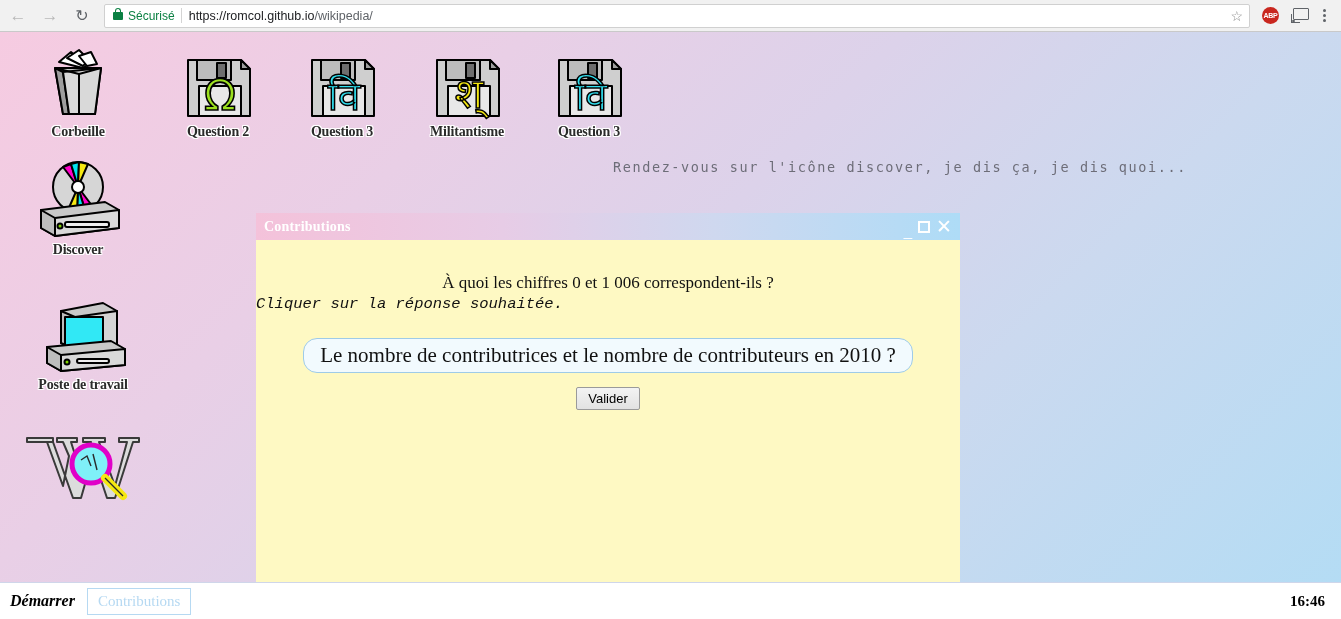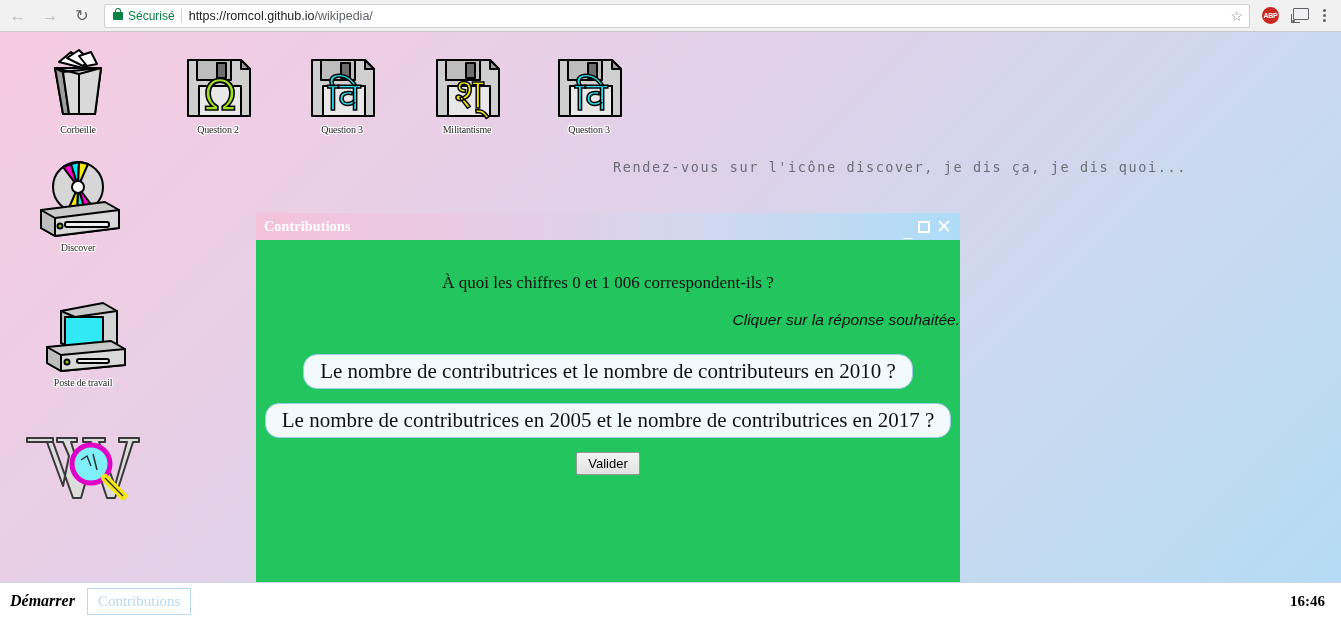--- a/index.html
+++ b/index.html
@@ -169,22 +169,22 @@
   }
   .icon-art {
     height: 78px;
     display: flex;
     align-items: flex-end;
     justify-content: center;
   }
   .icon-label {
     margin-top: 2px;
     font-family: "Liberation Serif", serif;
-    font-weight: normal;
-    font-size: 10px;
+    font-weight: bold;
+    font-size: 14px;
     color: #2b2b2b;
     text-shadow:
       -1px -1px 0 #ffffff, 1px -1px 0 #ffffff,
       -1px 1px 0 #ffffff, 1px 1px 0 #ffffff,
       0 -1px 0 #ffffff, 0 1px 0 #ffffff,
       -1px 0 0 #ffffff, 1px 0 0 #ffffff;
     letter-spacing: -0.2px;
     white-space: nowrap;
   }
 
@@ -240,37 +240,37 @@
     width: 12px; height: 12px;
     border: 2px solid #ffffff;
     box-sizing: border-box;
     display: inline-block;
   }
   .win-close { font-size: 19px; font-weight: 300; }
 
   .win-body {
     padding: 0;
     height: 356px;
-    background: #22c55e;
+    background: #fef9c3;
     position: relative;
   }
   .q-main {
     text-align: center;
     font-family: "Liberation Serif", serif;
     font-size: 17px;
     color: #111111;
     padding-top: 33px;
   }
   .q-sub {
-    text-align: right;
-    font-family: Liberation Sans, sans-serif;
+    text-align: left;
+    font-family: Liberation Mono, monospace;
     font-style: italic;
     font-size: 15.5px;
     color: #111111;
-    margin-top: 18px;
+    margin-top: 2px;
   }
   .answers {
     margin-top: 25px;
   }
   .answer-row {
     display: flex;
     justify-content: center;
     margin-bottom: 14px;
   }
   .answer-pill {
@@ -529,23 +529,20 @@
       </div>
 
       <div class="win-body">
         <div class="q-main">À quoi les chiffres 0 et 1 006 correspondent-ils ?</div>
         <div class="q-sub">Cliquer sur la réponse souhaitée.</div>
 
         <div class="answers">
           <div class="answer-row">
             <div class="answer-pill">Le nombre de contributrices et le nombre de contributeurs en 2010 ?</div>
           </div>
-          <div class="answer-row">
-            <div class="answer-pill">Le nombre de contributrices en 2005 et le nombre de contributrices en 2017 ?</div>
-          </div>
         </div>
 
         <div class="validate-wrap">
           <button class="validate-btn">Valider</button>
         </div>
       </div>
     </div>
 
   </div>
 

